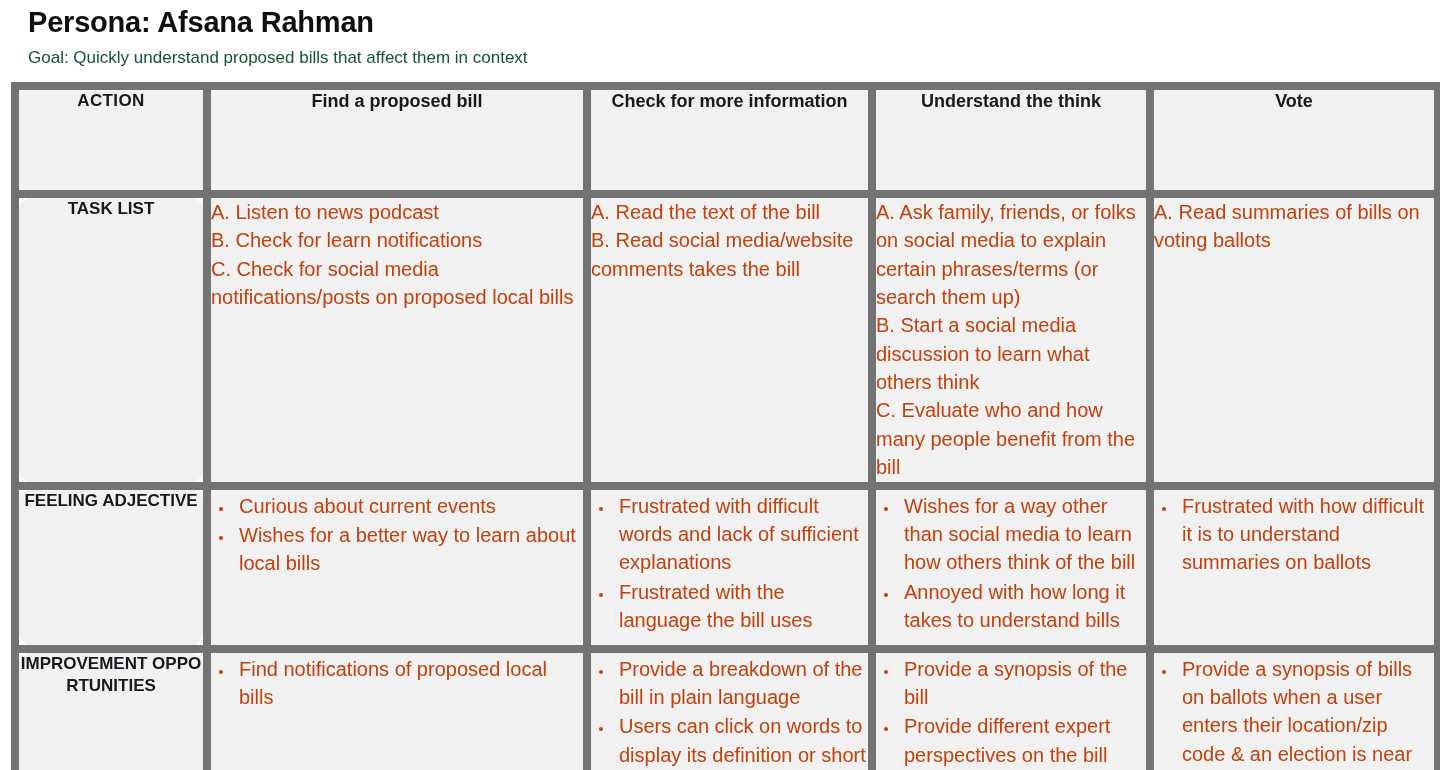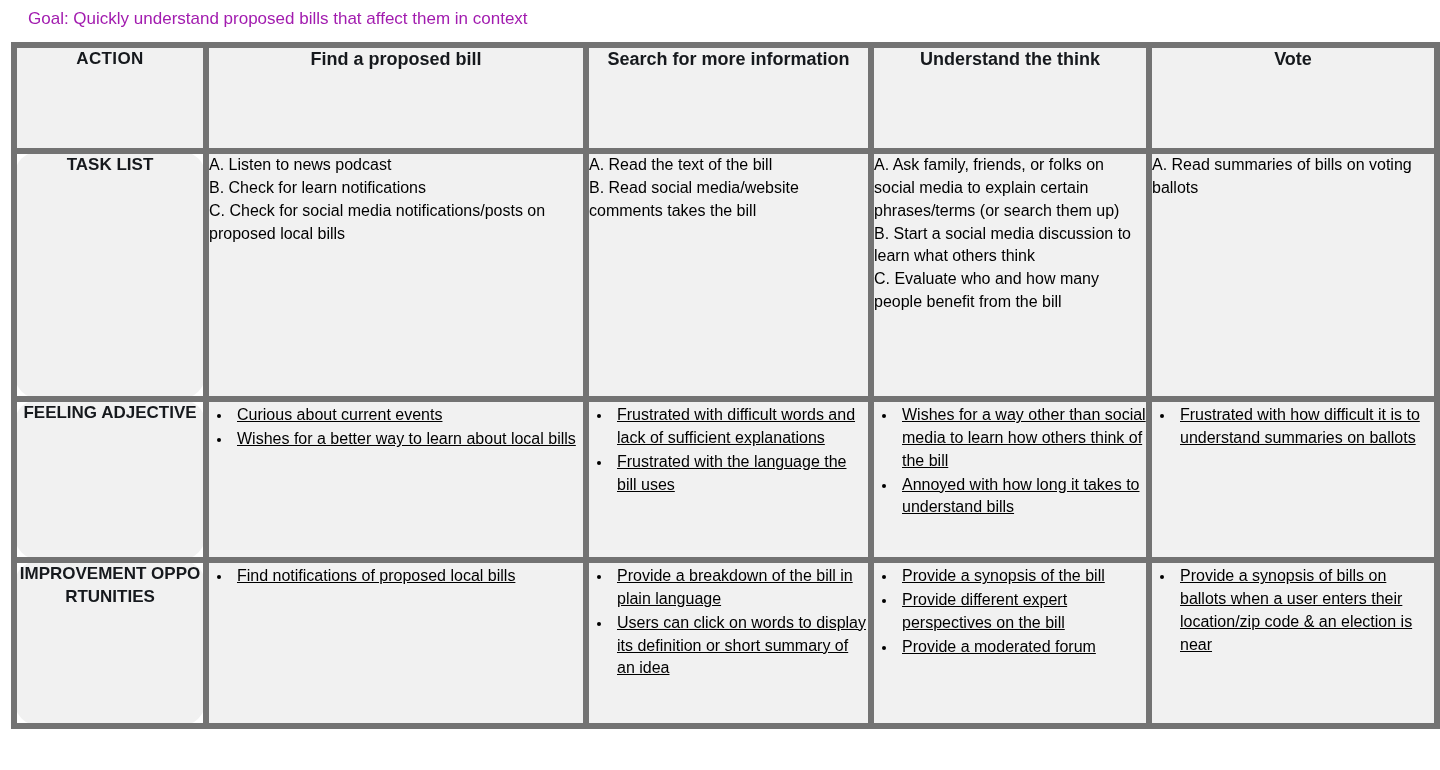--- a/index.html
+++ b/index.html
@@ -25,33 +25,33 @@
   .title {
     font-size: 29px;
     font-weight: bold;
     color: #0f0f0f;
     letter-spacing: -0.2px;
     margin: 6px 0 0 22px;
     line-height: 1.15;
   }
   .goal {
     font-size: 17px;
-    color: #a21caf;
+    color: #14532d;
     margin: 9px 0 0 22px;
     line-height: 1.2;
   }
   table.journey {
     border-collapse: collapse;
     table-layout: fixed;
     width: 1427px;
     margin: 13px 0 0 5px;
     border: 2px solid #6b6b6b;
   }
   table.journey td, table.journey th {
-    border: 6px solid #737373;
+    border: 8px solid #737373;
     vertical-align: top;
     padding: 0;
     background: #f1f1f1;
   }
   col.c-label { width: 192px; }
   col.c-find  { width: 380px; }
   col.c-search{ width: 285px; }
   col.c-under { width: 278px; }
   col.c-vote  { width: 288px; }
 
@@ -83,73 +83,73 @@
     padding: 6px 8px;
     line-height: 1.32;
     word-break: break-all;
     overflow-wrap: break-word;
     border-radius: 26px;
   }
 
   
   td.content {
     padding: 10px 12px 12px 12px;
-    font-size: 16px;
-    color: #000000;
+    font-size: 20px;
+    color: #c2410c;
     line-height: 1.42;
   }
   .plainlist {
     margin: 0;
     padding: 0;
     list-style: none;
   }
   .plainlist li {
     margin: 0;
     padding: 0;
   }
   ul.bullets {
     margin: 2px 0 0 0;
     padding-left: 23px;
     list-style: disc;
-    text-decoration: underline;
   }
   ul.bullets li {
     margin: 0 0 1px 0;
     padding-left: 5px;
     line-height: 1.42;
   }
   ul.bullets li::marker {
     font-size: 13px;
   }
   tr.r-task td { height: 242px; }
   tr.r-feel td { height: 155px; }
   tr.r-improve td { height: 160px; }
 </style>
 </head>
 <body>
 
 <div class="page">
 
+  <h1 class="title">Persona: Afsana Rahman</h1>
 
   <div class="goal">Goal: Quickly understand proposed bills that affect them in context</div>
 
   <table class="journey">
     <colgroup>
       <col class="c-label">
       <col class="c-find">
       <col class="c-search">
       <col class="c-under">
       <col class="c-vote">
     </colgroup>
 
     <thead>
       <tr>
         <th class="label-head">ACTION</th>
         <th>Find a proposed bill</th>
-        <th>Search for more information</th>
+        <th>Check for more information</th>
         <th>Understand the think</th>
         <th>Vote</th>
       </tr>
     </thead>
 
     <tbody>
 
       <tr class="r-task">
         <td class="rowlabel">TASK LIST</td>
         <td class="content">

